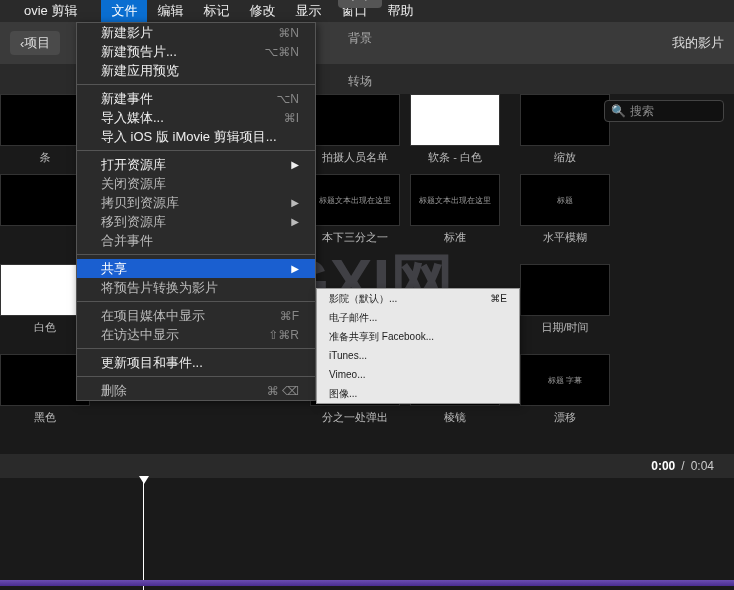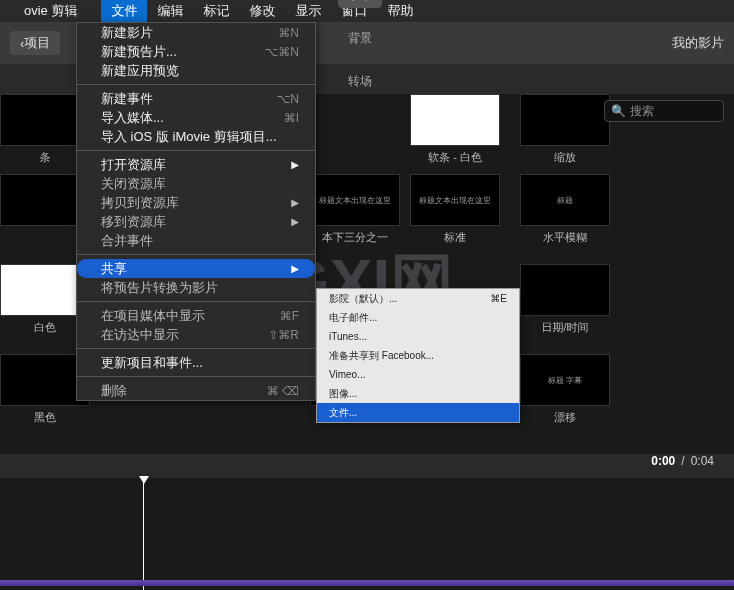--- a/index.html
+++ b/index.html
@@ -16,26 +16,26 @@
 .tab.active { background: #555; color: #fff; }
 .searchbox { position: absolute; right: 10px; top: 100px; width: 120px; height: 22px; background: #111; border: 1px solid #444; border-radius: 4px; display: flex; align-items: center; padding: 0 6px; font-size: 12px; color: #888; gap: 4px; z-index: 5;}
 .grid { position: absolute; left: 0; top: 94px; right: 0; bottom: 150px; padding: 8px; }
 .thumb { position: absolute; width: 90px; }
 .thumb .img { width: 90px; height: 52px; background: #000; border: 1px solid #333; display:flex; align-items:center; justify-content:center; font-size:8px; color:#999; text-align:center; }
 .thumb .img.white { background:#fff; }
 .thumb .lbl { text-align: center; font-size: 11px; color: #bbb; margin-top: 4px; }
 .dropdown { position: absolute; left: 76px; top: 22px; width: 240px; background: #2b2b2b; border: 1px solid #555; box-shadow: 2px 2px 8px rgba(0,0,0,.5); font-size: 13px; z-index: 100; }
 .dropdown .row { display: flex; justify-content: space-between; align-items: center; padding: 3px 16px 3px 24px; color: #bbb; height: 19px; }
 .dropdown .row.enabled { color: #eee; }
-.dropdown .row.hilite { background: #1a5fd0; color: #fff; border-radius: 9px; }
+.dropdown .row.hilite { background: #1a5fd0; color: #fff; }
 .dropdown .sep { height: 1px; background: #555; margin: 4px 0; }
 .submenu { position: absolute; left: 316px; top: 288px; width: 204px; background: #e8e8e8; border: 1px solid #999; box-shadow: 2px 2px 8px rgba(0,0,0,.4); font-size: 10px; z-index: 101; color: #222; }
 .submenu .srow { display: flex; justify-content: space-between; padding: 2px 12px; height: 19px; align-items: center; }
 .submenu .srow.hilite { background: #1a5fd0; color: #fff; }
-.timebar { position: absolute; left:0; right:0; bottom: 112px; height: 24px; background: #2a2a2a; display:flex; align-items:flex-start; justify-content:flex-end; padding-right: 20px; font-size: 12px; color:#ccc; gap:6px;}
+.timebar { position: absolute; left:0; right:0; bottom: 112px; height: 24px; background: #2a2a2a; display:flex; align-items:center; justify-content:flex-end; padding-right: 20px; font-size: 12px; color:#ccc; gap:6px;}
 .timeline { position:absolute; left:0; right:0; bottom:0; height:112px; background:#1a1a1a; }
 .timeline .playhead { position:absolute; left:143px; top:0; bottom:0; width:1px; background:#fff; }
 .timeline .playhead::before { content:''; position:absolute; top:-2px; left:-4px; width:0;height:0; border-left:5px solid transparent; border-right:5px solid transparent; border-top:8px solid #fff;}
 .timeline .track { position:absolute; left:0; right:0; bottom:4px; height:6px; background:linear-gradient(#6a4db0,#4a2d90); }
 .watermark { position:absolute; left:280px; top:240px; font-size:64px; font-weight:bold; color:rgba(180,180,200,.25); pointer-events:none; z-index:50;}
 .shortcut { color:#888; font-size:12px; }
 .arrow { font-size:10px; }
 </style>
 </head>
 <body>
@@ -68,20 +68,24 @@
 <div class="searchbox">
   <span>🔍</span>
   <span>搜索</span>
 </div>
 
 <div class="grid" id="grid">
     <div class="thumb" style="left: 0px; top: 0px;">
       <div class="img"></div>
       <div class="lbl">条</div>
     </div>
+    <div class="thumb" style="left: 310px; top: 0px;">
+      <div class="img"></div>
+      <div class="lbl">拍摄人员名单</div>
+    </div>
     <div class="thumb" style="left: 410px; top: 0px;">
       <div class="img white"></div>
       <div class="lbl">软条 - 白色</div>
     </div>
     <div class="thumb" style="left: 520px; top: 0px;">
       <div class="img"></div>
       <div class="lbl">缩放</div>
     </div>
     <div class="thumb" style="left: 0px; top: 80px;">
       <div class="img"></div>
@@ -200,33 +204,30 @@
 
 <div class="submenu" id="shareMenu">
     <div class="srow">
       <span>影院（默认）...</span>
       <span>⌘E</span>
     </div>
     <div class="srow">
       <span>电子邮件...</span>
     </div>
     <div class="srow">
+      <span>准备共享到 Facebook...</span>
+    </div>
+    <div class="srow">
       <span>iTunes...</span>
     </div>
     <div class="srow">
-      <span>准备共享到 Facebook...</span>
-    </div>
-    <div class="srow">
       <span>Vimeo...</span>
     </div>
     <div class="srow">
       <span>图像...</span>
-    </div>
-    <div class="srow hilite">
-      <span>文件...</span>
     </div>
   </div>
 
 <div class="timebar">
   <span style="color:#fff;font-weight:bold">0:00</span>
   <span>/</span>
   <span>0:04</span>
 </div>
 
 <div class="timeline">

